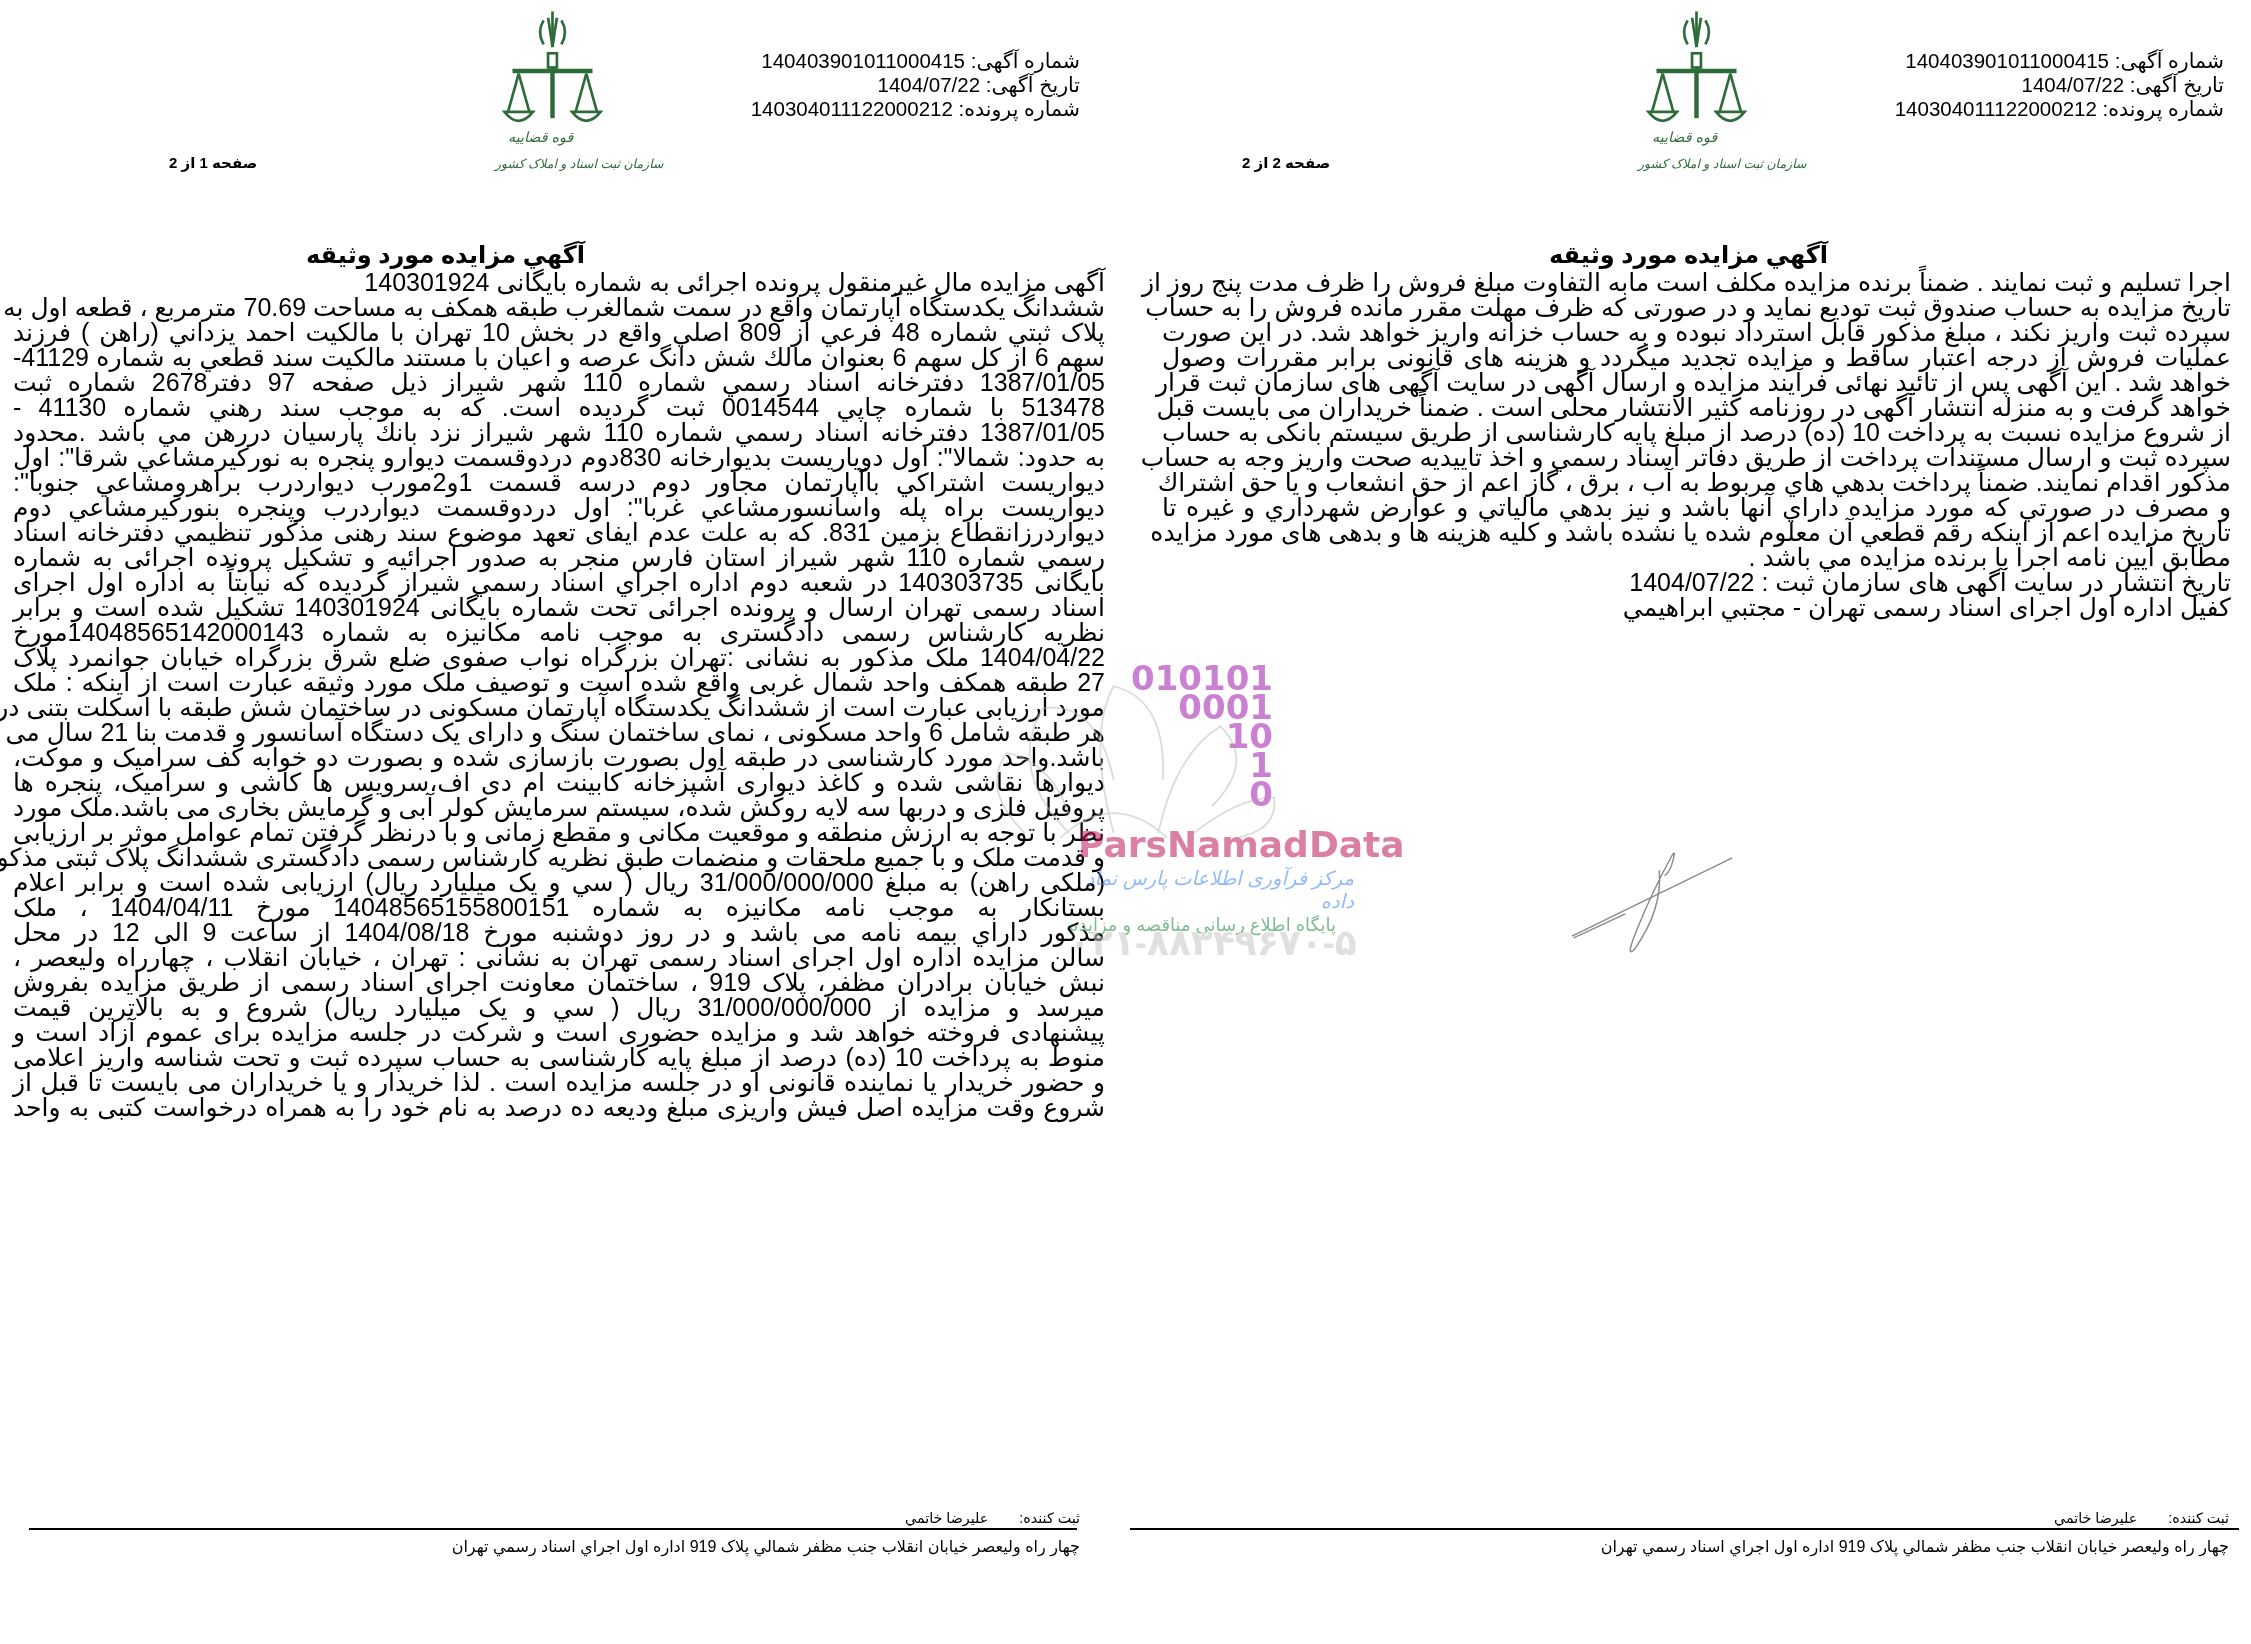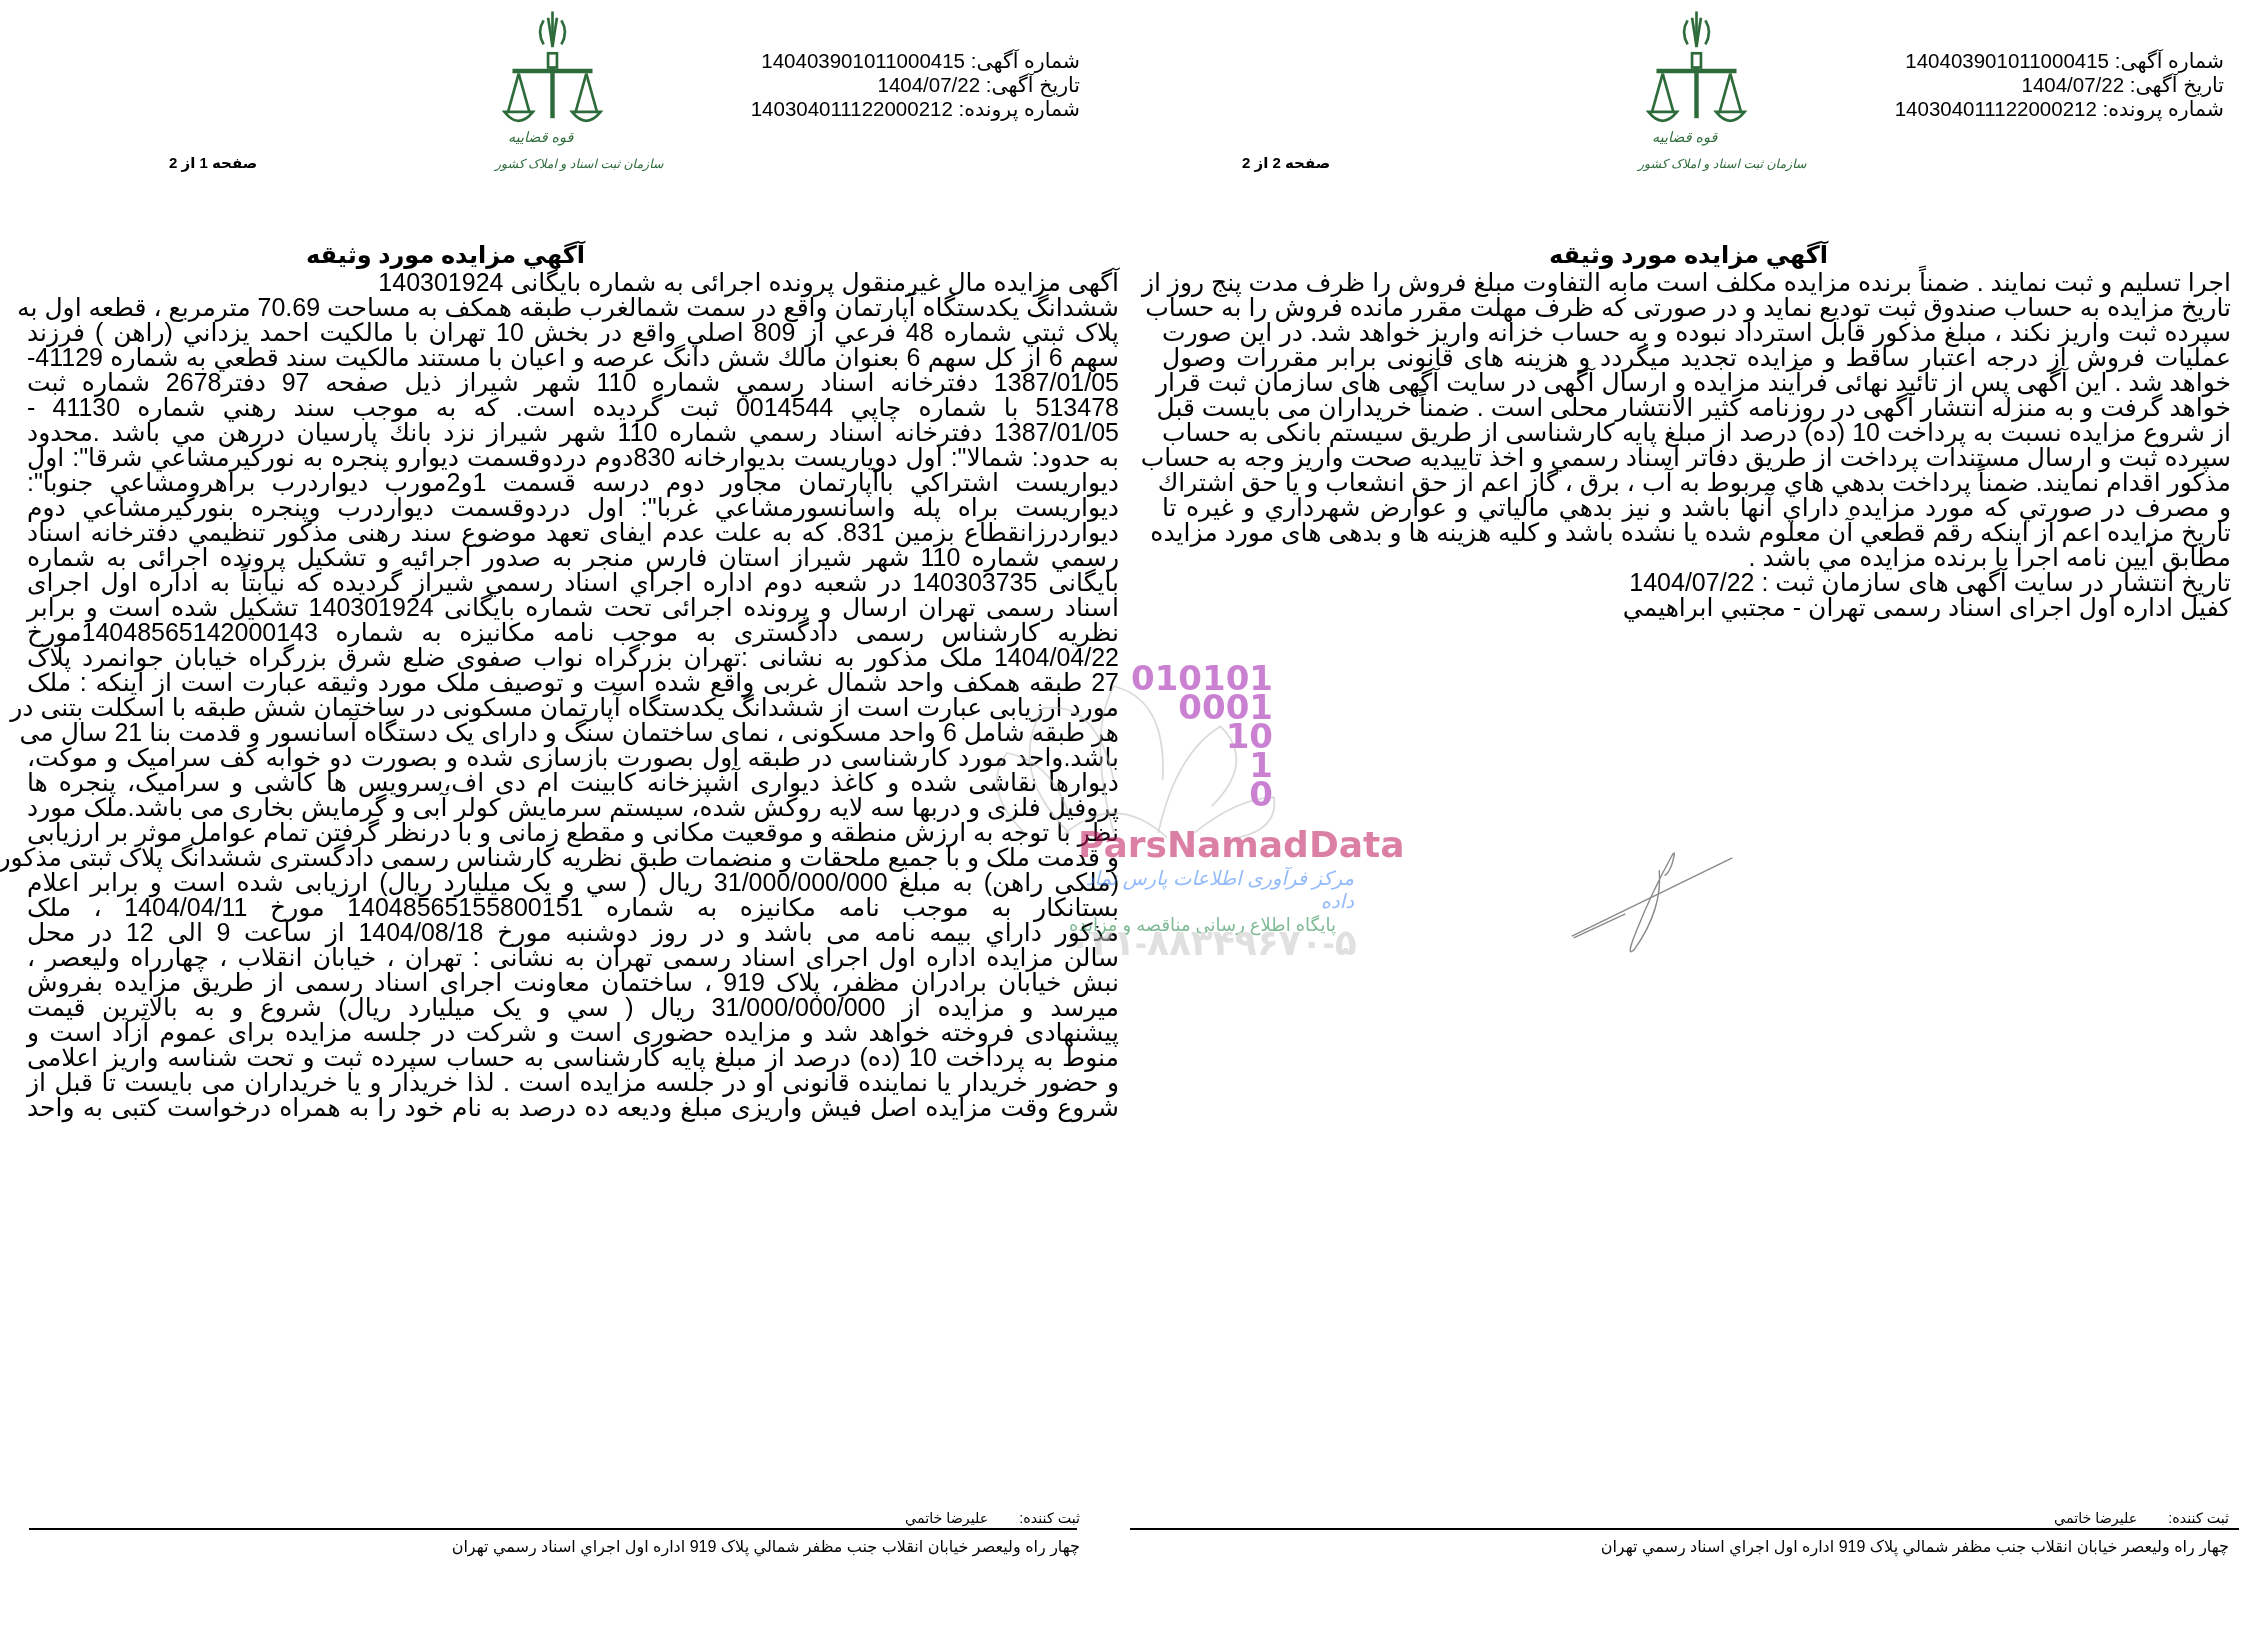--- a/index.html
+++ b/index.html
@@ -24,21 +24,21 @@
   .page.left .pageof { left:169px; }
   .page.right .pageof { left:116px; }
 
   .title { position:absolute; top:241px; direction:rtl; font-size:24px; font-weight:bold;
            text-align:center; }
   .page.left .title { left:0; width:891px; }
   .page.right .title { left:0; width:1125px; }
 
   .body { position:absolute; top:270px; direction:rtl; text-align:justify;
           text-align-last:right; font-size:25px; line-height:25px; }
-  .page.left .body { left:27px; width:1092px; }
+  .page.left .body { left:13px; width:1092px; }
   .page.right .body { left:36px; width:1069px; }
   .body .line { display:block; white-space:nowrap; text-align:justify; text-align-last:justify; }
   .body .line.last { text-align-last:right; }
   .body .line.plain { text-align-last:right; }
 
   .registrar { position:absolute; top:1510px; direction:rtl; font-size:14.3px; }
   .page.left .registrar { right:45px; }
   .page.right .registrar { right:22px; }
   .registrar .lbl { margin-left:27px;text-align:center; }
 

